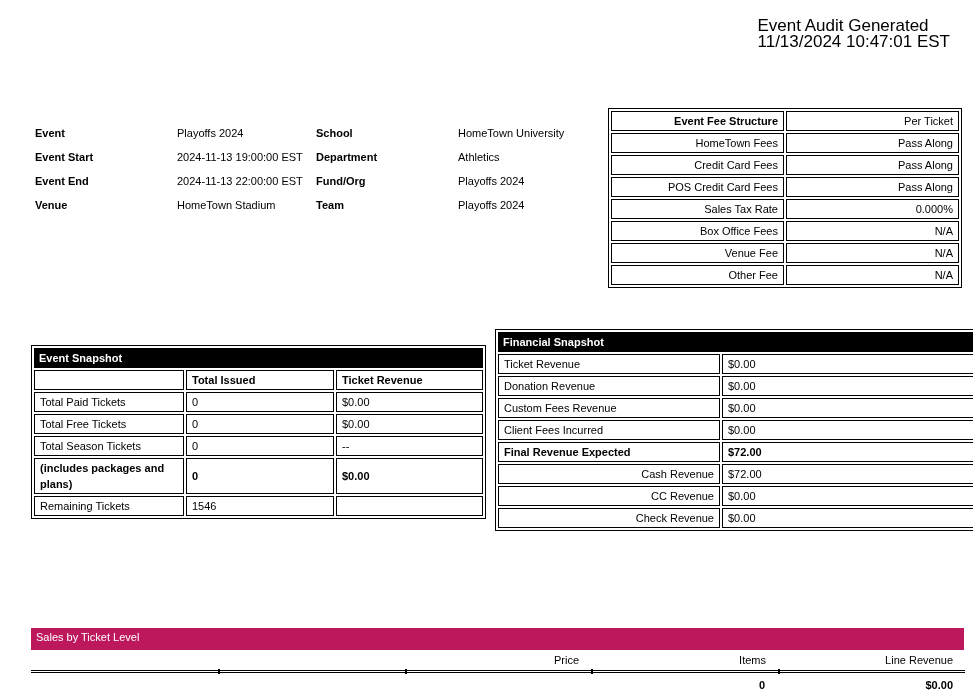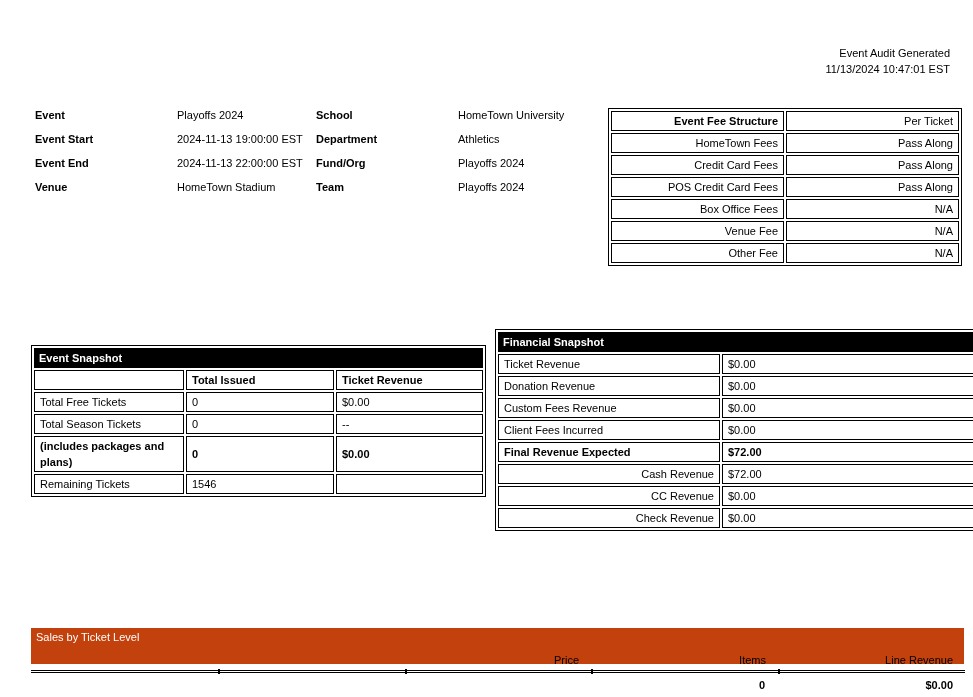--- a/index.html
+++ b/index.html
@@ -3,26 +3,26 @@
 <meta charset="utf-8">
 <style>
   * { margin:0; padding:0; box-sizing:border-box; }
   html,body { background:#fff; }
   .page {
     position:relative; width:973px; height:697px; background:#ffffff;
     font-family:"Liberation Sans", sans-serif; color:#000; overflow:hidden;
   }
   
   .page-header {
-    position:absolute; top:45px; right:23px; text-align:right;
-    font-size:11px; line-height:16px;
+    position:absolute; top:18px; right:23px; text-align:left;
+    font-size:17px; line-height:16px;
   }
   
   .event-info {
-    position:absolute; left:35px; top:107px; width:600px;
+    position:absolute; left:35px; top:125px; width:600px;
     display:grid; grid-template-columns:142px 139px 142px 1fr;
     row-gap:8px; font-size:11px; line-height:16px;
   }
   .event-info .label { font-weight:bold; }
   .event-info .narrow { max-width:128px; }
   
   table.rpt {
     border-collapse:separate; border-spacing:2px;
     border:1px solid #000; background:#fff;
     font-size:11px; table-layout:fixed;
@@ -40,22 +40,22 @@
   td.r { text-align:right; }
   
   .fee-table { position:absolute; left:608px; top:108px; width:354px; }
   
   .event-snapshot { position:absolute; left:31px; top:345px; width:455px; }
   
   .financial-snapshot { position:absolute; left:495px; top:329px; width:500px; }
   
   .sales-section { position:absolute; left:31px; top:628px; width:934px; height:69px; }
   .sales-bar {
-    position:absolute; left:0; top:0; width:933px; height:36px;
-    background:#c2410c; color:#fff; font-size:11px; line-height:19px; padding-left:5px;
+    position:absolute; left:0; top:0; width:933px; height:22px;
+    background:#be185d; color:#fff; font-size:11px; line-height:19px; padding-left:5px;
   }
   .sales-head { position:absolute; top:24px; height:16px; font-size:11px; line-height:16px; text-align:right; }
   .sales-head.price { left:374px; width:186px; padding-right:12px; }
   .sales-head.items { left:560px; width:187px; padding-right:12px; }
   .sales-head.linerev { left:747px; width:187px; padding-right:12px; }
   .sales-rule { position:absolute; left:0; top:42px; width:934px; border-top:3px double #000; }
   .sales-tick { position:absolute; top:41px; width:2px; height:5px; background:#000; }
   .sales-total { position:absolute; top:49px; height:16px; font-size:11px; line-height:16px; font-weight:bold; text-align:right; }
   .sales-total.items { left:560px; width:187px; padding-right:13px; }
   .sales-total.linerev { left:747px; width:187px; padding-right:12px; }
@@ -108,20 +108,24 @@
     </tr>
     <tr>
       <td class="r">Credit Card Fees</td>
       <td class="r">Pass Along</td>
     </tr>
     <tr>
       <td class="r">POS Credit Card Fees</td>
       <td class="r">Pass Along</td>
     </tr>
     <tr>
+      <td class="r">Sales Tax Rate</td>
+      <td class="r">0.000%</td>
+    </tr>
+    <tr>
       <td class="r">Box Office Fees</td>
       <td class="r">N/A</td>
     </tr>
     <tr>
       <td class="r">Venue Fee</td>
       <td class="r">N/A</td>
     </tr>
     <tr>
       <td class="r">Other Fee</td>
       <td class="r">N/A</td>
@@ -136,20 +140,25 @@
         <col>
       </colgroup>
     <tbody>
         <tr>
       <td class="bar" colspan="3">Event Snapshot</td>
     </tr>
     <tr>
       <td class="colhead"></td>
       <td class="colhead">Total Issued</td>
       <td class="colhead">Ticket Revenue</td>
+    </tr>
+    <tr>
+      <td>Total Paid Tickets</td>
+      <td>0</td>
+      <td>$0.00</td>
     </tr>
     <tr>
       <td>Total Free Tickets</td>
       <td>0</td>
       <td>$0.00</td>
     </tr>
     <tr>
       <td>Total Season Tickets</td>
       <td>0</td>
       <td>--</td>

